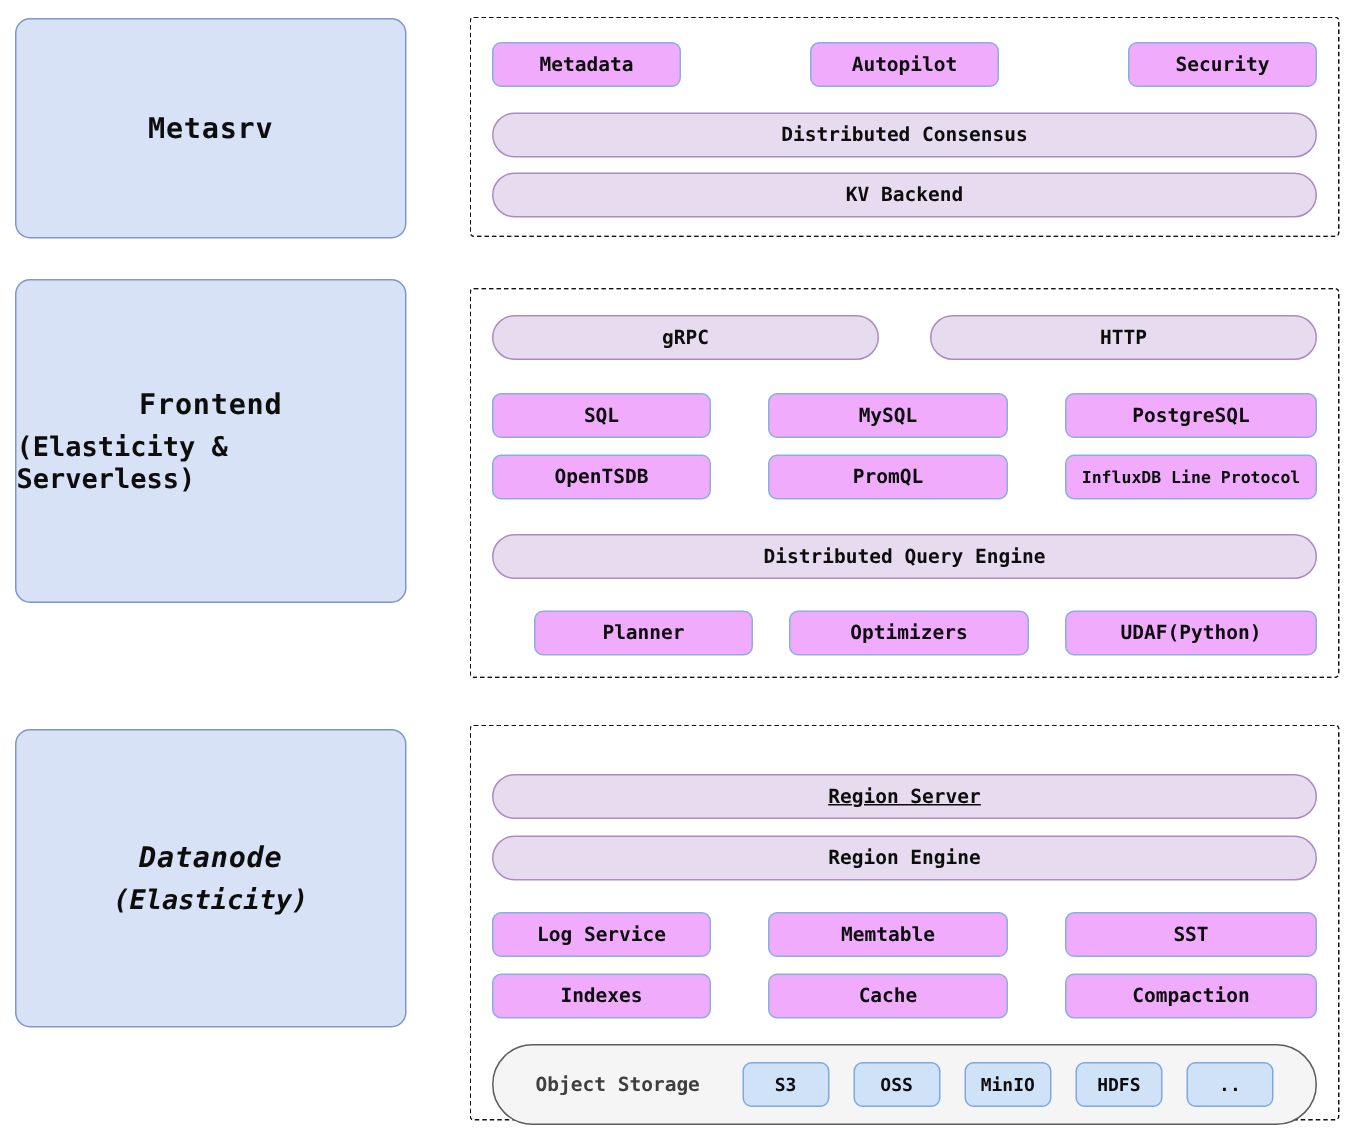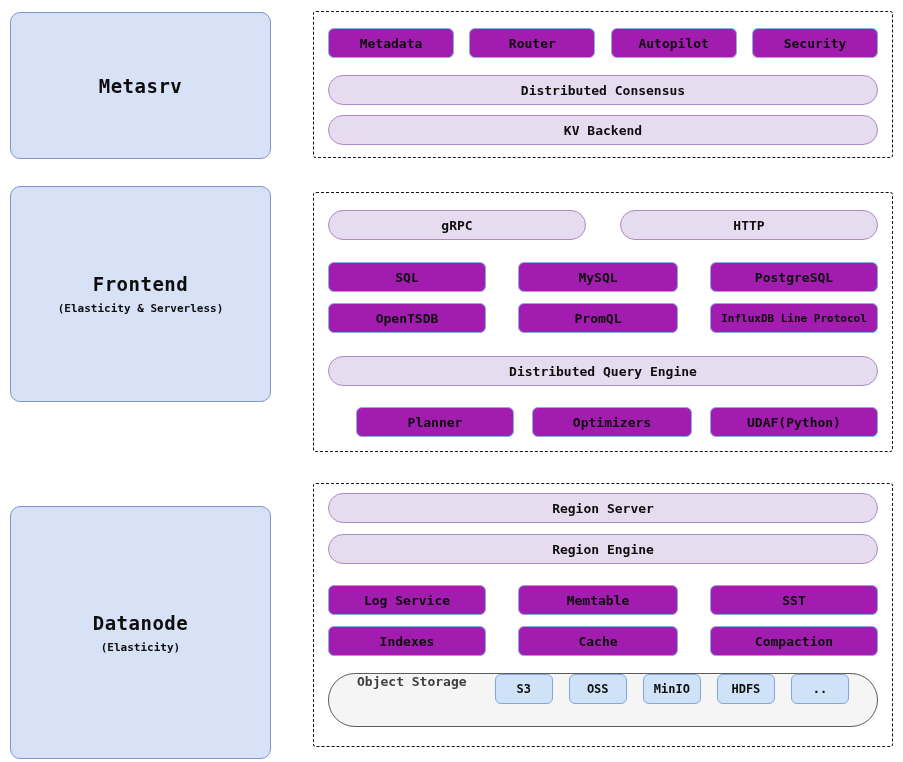--- a/index.html
+++ b/index.html
@@ -24,24 +24,24 @@
     background: #d7e2f6;
     border: 1px solid #8095cc;
     border-radius: 10px;
     display: flex;
     flex-direction: column;
     align-items: center;
     justify-content: center;
     gap: 7px;
   }
   .panel-title   { font-size: 19px; font-weight: bold; letter-spacing: .5px; }
-  .panel-subtitle{ font-size: 11px; font-weight: bold; }
+  .panel-subtitle{ font-size: 18px; font-weight: bold; }
   #panel-metasrv  { top: 12px;  height: 147px; }
   #panel-frontend { top: 186px; height: 216px; }
-  #panel-datanode { top: 506px; height: 253px; }
+  #panel-datanode { top: 486px; height: 199px; font-style: italic; }
 
   
   .section {
     position: absolute;
     left: 313px;
     width: 580px;
     border: 1px dashed #111111;
     border-radius: 3px;
     padding: 0 14px;
     background: #ffffff;
@@ -51,21 +51,21 @@
   #section-datanode { top: 483px; height: 264px; }
 
   .row {
     display: flex;
     justify-content: space-between;
     align-items: center;
   }
 
   .box {
     height: 30px;
-    background: #a21caf;
+    background: #f0abfc;
     border: 1px solid #88afe0;
     border-radius: 6px;
     display: flex;
     align-items: center;
     justify-content: center;
     font-size: 13px;
     font-weight: bold;
     white-space: nowrap;
   }
   .box.small-text { font-size: 11px; }
@@ -78,49 +78,50 @@
     border-radius: 15px;
     display: flex;
     align-items: center;
     justify-content: center;
     font-size: 13px;
     font-weight: bold;
   }
   .pill.half { width: 258px; }
 
   .box-q { width: 126px; }     
-  .col-a { width: 158px; }     
+  .col-a { width: 146px; }     
   .col-b { width: 160px; text-align: center; }
   .col-c { width: 168px; }
 
   
   #section-metasrv .row-components { margin-top: 16px; }
   #section-metasrv .pill-consensus { margin-top: 17px; }
   #section-metasrv .pill-kv        { margin-top: 10px; }
 
   
   #section-frontend .row-protopills { margin-top: 17px; }
   #section-frontend .row-proto1     { margin-top: 22px; }
   #section-frontend .row-proto2     { margin-top: 11px; }
   #section-frontend .pill-engine    { margin-top: 23px; }
   #section-frontend .row-engine     { margin-top: 21px; padding-left: 28px; }
 
   
-  #section-datanode .pill-rserver { margin-top: 9px; }
+  #section-datanode .pill-rserver { margin-top: 32px; text-decoration: underline; }
   #section-datanode .pill-rengine { margin-top: 11px; }
   #section-datanode .row-store1   { margin-top: 21px; }
   #section-datanode .row-store2   { margin-top: 11px; }
 
   .object-storage {
     margin-top: 17px;
     height: 54px;
     background: #f5f5f5;
     border: 1px solid #5c5c5c;
     border-radius: 27px;
     display: flex;
+    align-items: center;
     justify-content: space-between;
     padding: 0 28px;
   }
   .object-storage-label {
     font-size: 13px;
     font-weight: bold;
     color: #3f3f3f;
     white-space: nowrap;
     margin-right: 12px;
   }
@@ -147,21 +148,20 @@
   </div>
 
   <div class="panel" id="panel-datanode">
     <div class="panel-title">Datanode</div>
     <div class="panel-subtitle">(Elasticity)</div>
   </div>
 
   <div class="section" id="section-metasrv">
     <div class="row row-components">
       <div class="box box-q">Metadata</div>
-      <div class="box box-q">Router</div>
       <div class="box box-q">Autopilot</div>
       <div class="box box-q">Security</div>
     </div>
     <div class="pill pill-consensus">Distributed Consensus</div>
     <div class="pill pill-kv">KV Backend</div>
   </div>
 
   <div class="section" id="section-frontend">
     <div class="row row-protopills">
       <div class="pill half">gRPC</div>

